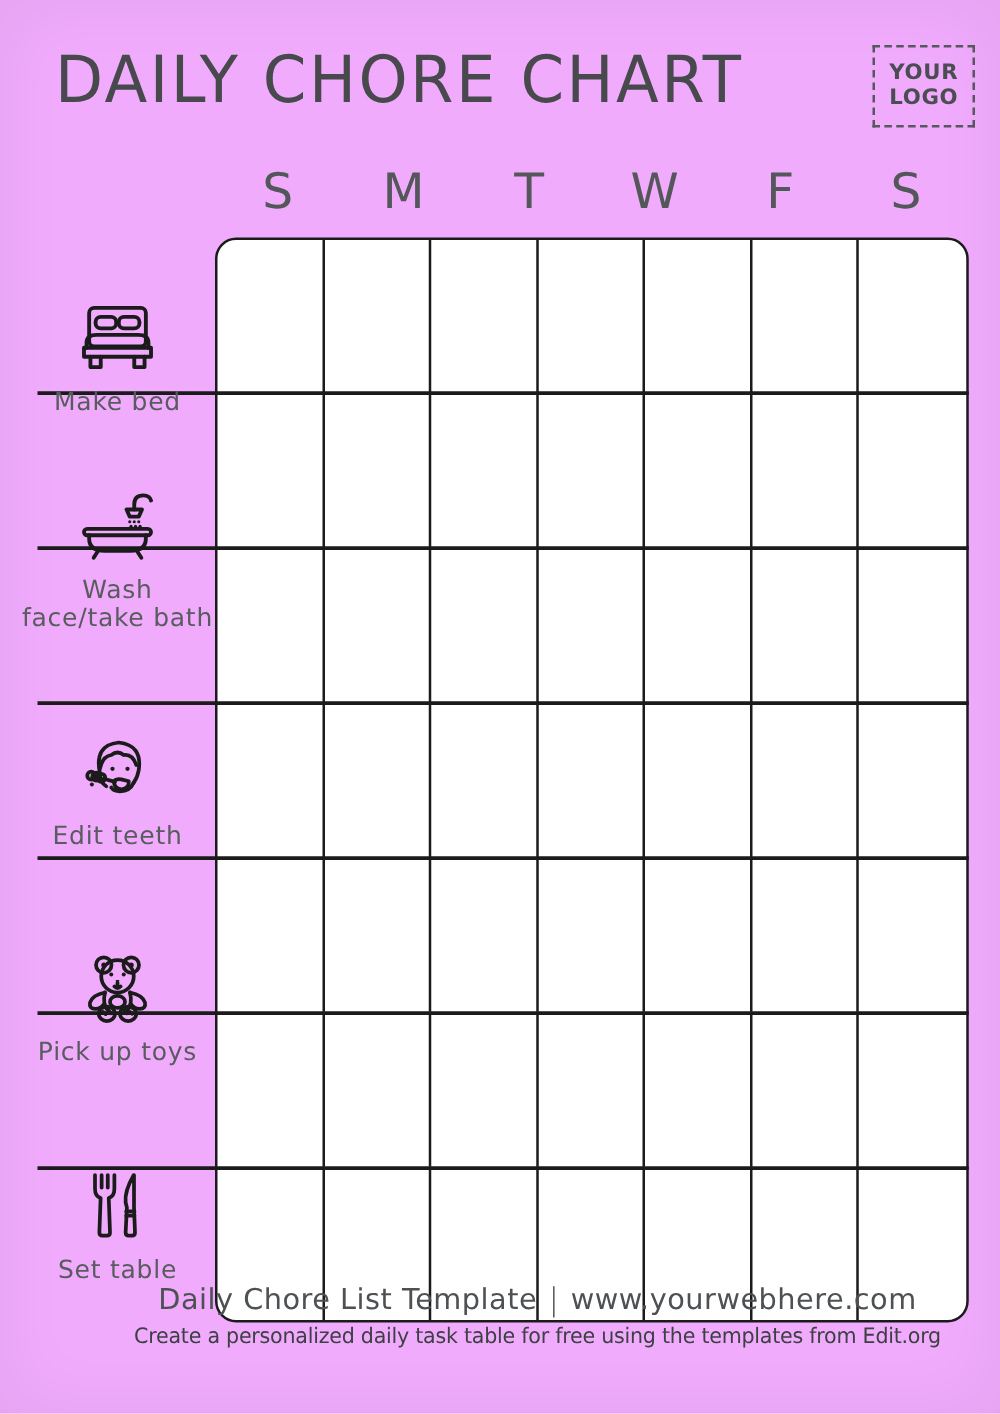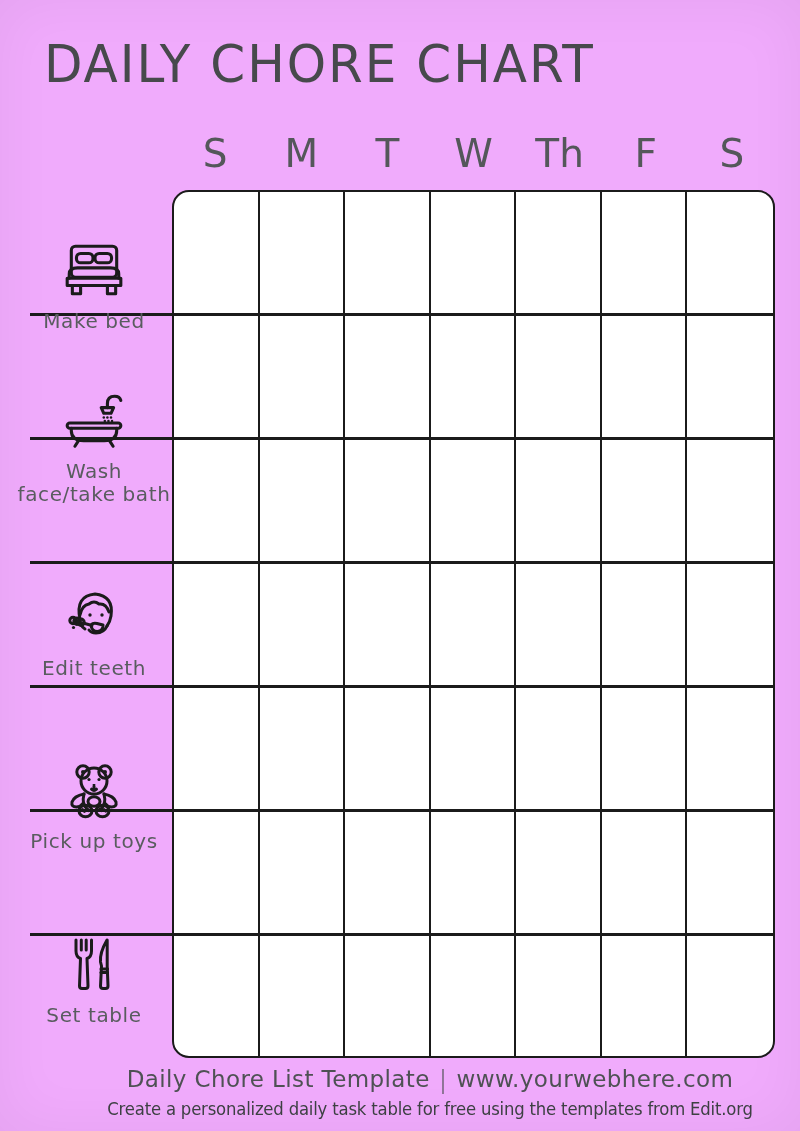--- a/index.html
+++ b/index.html
@@ -64,43 +64,46 @@
     padding-bottom:31px;gap:9px;box-sizing:border-box;
   }
   .chore-row .icon{line-height:0;}
   .chore-row svg{width:66px;height:60px;}
   .chore-label{
     text-align:center;font-size:20px;color:#595c5f;
     letter-spacing:.6px;line-height:1.15;white-space:nowrap;
   }
   
   .footer{
-    position:absolute;left:64px;right:4px;top:1064px;text-align:center;color:#4e5154;
+    position:absolute;left:64px;right:4px;top:1024px;text-align:center;color:#4e5154;
   }
   .footer-line1{font-size:23px;letter-spacing:.4px;}
   .footer-sep{display:inline-block;margin:0 9px;font-size:25px;font-weight:300;transform:translateY(1px);}
   .footer-line2{
     margin-top:6px;font-size:17px;color:#3d4043;letter-spacing:-0.2px;
     transform:scaleX(.97);transform-origin:center;
   }
 </style>
 </head>
 <body>
 
 <div class="page">
 
   <div class="title">DAILY CHORE CHART</div>
 
+  <div class="logo-box">
+    <span>YOUR</span>
+    <span>LOGO</span>
+  </div>
 
   <div class="day-header">
     <span>S</span>
     <span>M</span>
     <span>T</span>
     <span>W</span>
-    <span>Th</span>
     <span>F</span>
     <span>S</span>
   </div>
 
   <div class="chore-grid">
       <div class="cell"></div>
       <div class="cell"></div>
       <div class="cell"></div>
       <div class="cell"></div>
       <div class="cell"></div>

